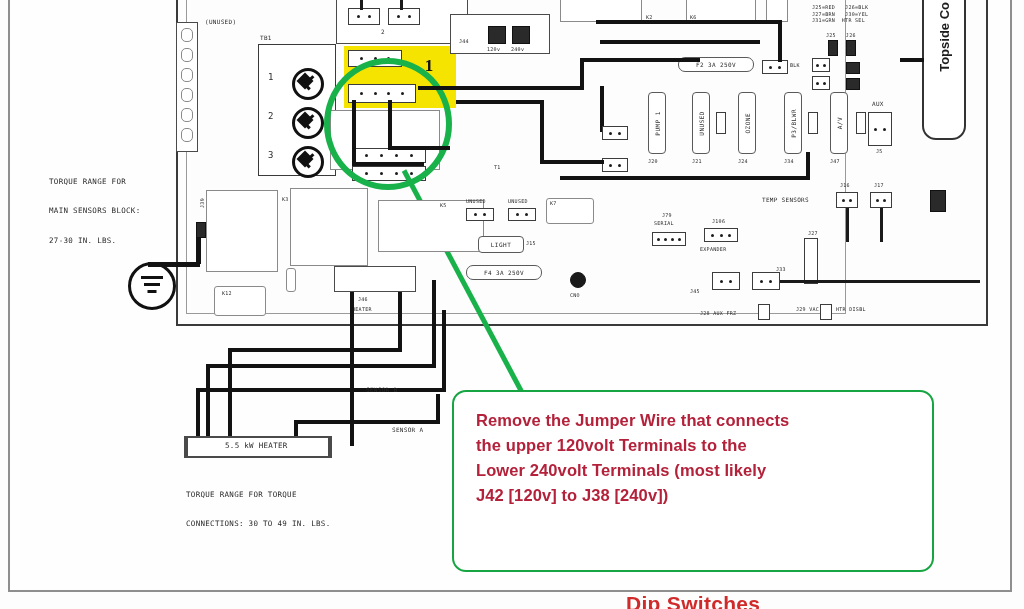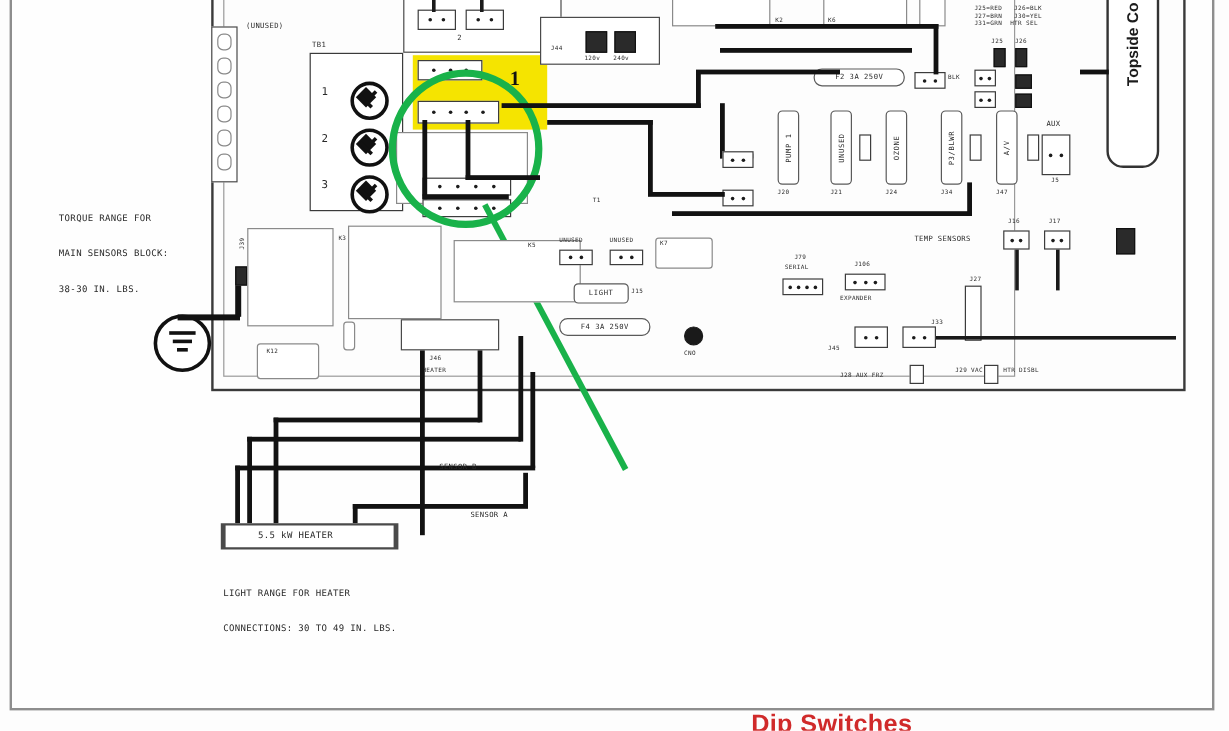--- a/index.html
+++ b/index.html
@@ -124,21 +124,21 @@
     <i style="top:11px;width:22px;height:3px;"></i>
     <i style="top:18px;width:16px;height:3px;"></i>
     <i style="top:25px;width:9px;height:3px;"></i>
   </div>
   <div class="wire h" style="left:148px;top:262px;width:52px;height:5px;"></div>
   <div class="wire v" style="left:196px;top:238px;width:5px;height:26px;"></div>
 
   <div class="lbl sm" style="left:30px;top:157px;margin-left:19px;">
     <div>TORQUE RANGE FOR</div>
     <div>MAIN SENSORS BLOCK:</div>
-    <div>38-30 IN. LBS.</div>
+    <div>27-30 IN. LBS.</div>
   </div>
 
   <div class="lbl xs" style="left:260px;top:34px;">TB1</div>
   <div class="tb1"></div>
   <div class="lbl md" style="left:268px;top:72px;">1</div>
   <div class="lbl md" style="left:268px;top:111px;">2</div>
   <div class="lbl md" style="left:268px;top:150px;">3</div>
   <div class="tb-screw" style="left:292px;top:68px;">
       <div class="tb-diamond" style="left:4px;top:4px;"></div>
     </div>
@@ -410,22 +410,28 @@
   <div class="wire v" style="left:442px;top:310px;height:80px;"></div>
   <div class="wire v" style="left:196px;top:388px;height:58px;"></div>
   <div class="wire h" style="left:294px;top:420px;width:146px;"></div>
   <div class="wire v" style="left:436px;top:394px;height:28px;"></div>
   <div class="wire v" style="left:294px;top:420px;height:26px;"></div>
 
   <div class="lbl xs" style="left:366px;top:386px;">SENSOR B</div>
   <div class="lbl xs" style="left:392px;top:426px;">SENSOR A</div>
 
   <div class="box" style="left:184px;top:436px;width:148px;height:22px;border-width:2.5px;border-left-width:4px;border-right-width:4px;"></div>
-  <div class="lbl sm" style="left:215px;top:441px;">5.5 kW HEATER</div>
+  <div class="lbl sm" style="left:225px;top:441px;">5.5 kW HEATER</div>
   <div class="lbl sm" style="left:186px;top:470px;">
-    <div>LIGHT RANGE FOR HEATER</div>
+    <div>TORQUE RANGE FOR TORQUE</div>
     <div>CONNECTIONS: 30 TO 49 IN. LBS.</div>
   </div>
 
+  <div class="callout">
+    <p>Remove the Jumper Wire that connects</p>
+    <p>the upper 120volt Terminals to the</p>
+    <p>Lower 240volt Terminals (most likely</p>
+    <p>J42 [120v] to J38 [240v])</p>
+  </div>
 
   <div class="dipsw">Dip Switches</div>
 
 </div>
 
 </body></html>

